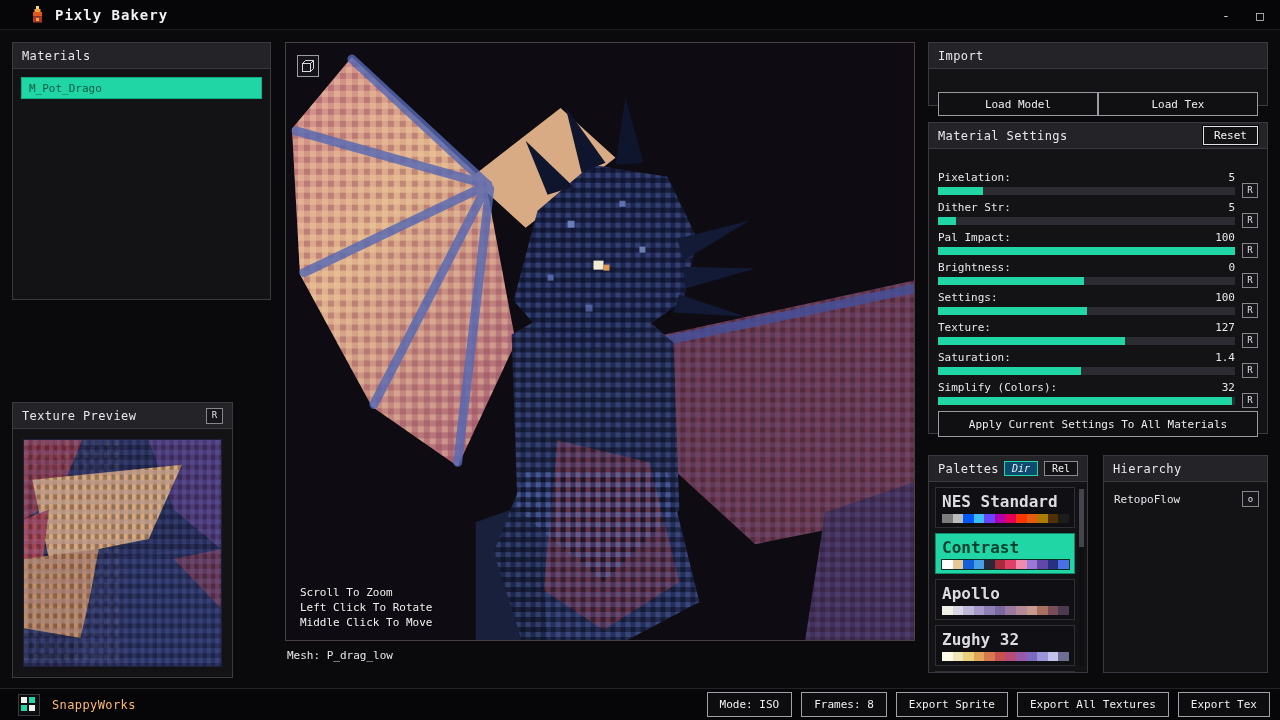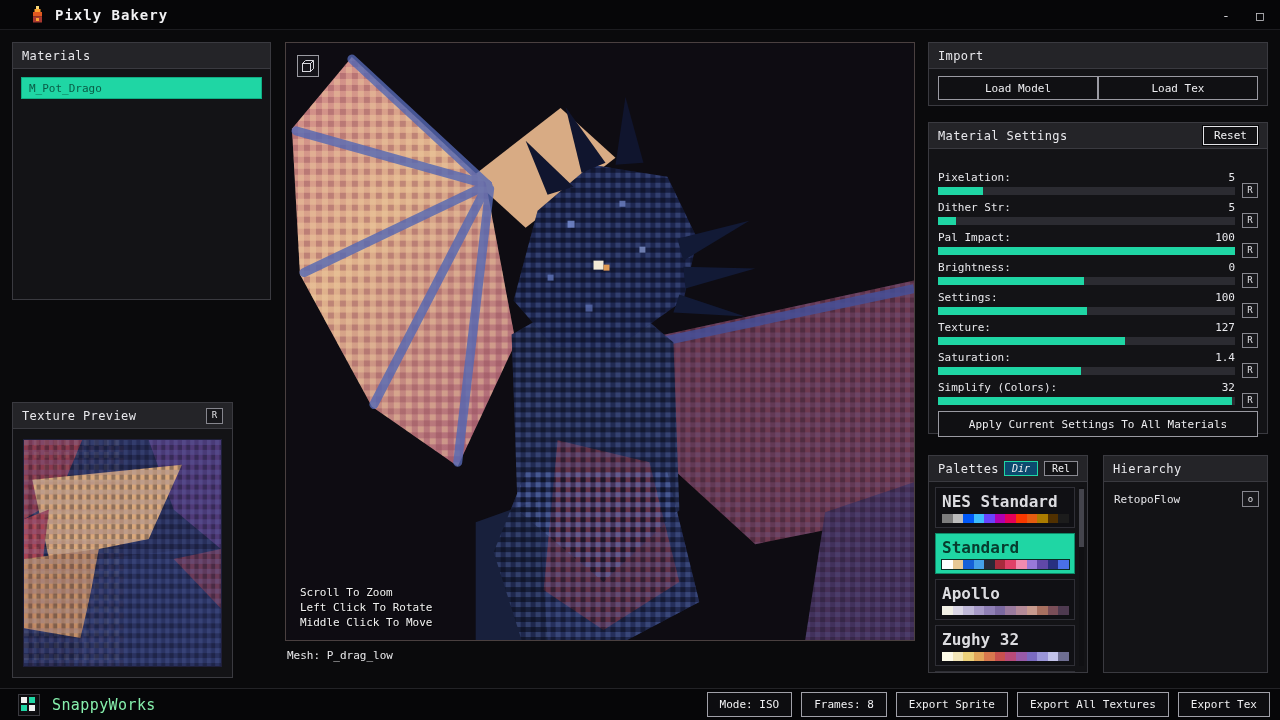--- a/index.html
+++ b/index.html
@@ -29,21 +29,21 @@
 
   
   .viewport { position:absolute; left:285px; top:42px; width:630px; height:599px; border:1px solid #4a4040; background:#0e0c12; overflow:hidden; }
   .vp-svg { position:absolute; left:0; top:0; width:100%; height:100%; }
   .cube-btn { position:absolute; left:11px; top:12px; width:22px; height:22px; background:rgba(22,22,28,.85); border:1px solid #9b9ba2; display:flex; align-items:center; justify-content:center; }
   .vp-hints { position:absolute; left:14px; bottom:10px; font-size:11px; line-height:15px; color:#f2f2f2; text-shadow:1px 1px 0 #000; }
   .mesh-label { position:absolute; left:287px; top:649px; font-size:11px; color:#e8e8ea; }
 
   
   .panel-import { left:928px; top:42px; width:340px; height:64px; }
-  .import-body { display:flex; padding:7px 9px; }
+  .import-body { display:flex; padding:23px 9px; }
   .btn { background:#101013; border:1px solid #9a9aa2; color:#ededf0; font-size:11px; font-family:inherit; display:flex; align-items:center; justify-content:center; }
   .import-btn { flex:1; height:24px; }
 
   
   .panel-matset { left:928px; top:122px; width:340px; height:312px; }
   .reset-btn { margin-left:auto; background:#131316; border:1px solid #e4e4e8; color:#f4f4f6; font-size:11px; padding:2px 10px; font-family:inherit; box-shadow:0 0 0 1px #060608; }
   .matset-body { padding:22px 9px 8px 9px; }
   .slider-block { display:flex; align-items:flex-end; margin-bottom:6px; }
   .s-main { flex:1; min-width:0; }
   .s-head { display:flex; justify-content:space-between; font-size:11px; color:#e8e8ec; margin-bottom:3px; }
@@ -68,21 +68,21 @@
   .pal-thumb { position:absolute; top:2px; left:0; width:5px; height:58px; background:#44444c; }
 
   
   .panel-hierarchy { left:1103px; top:455px; width:165px; height:218px; }
   .hier-item { display:flex; align-items:center; padding:9px 8px 0 10px; font-size:11px; color:#e4e4e8; }
   .hier-item .small-sq-btn { margin-left:auto; }
 
   
   .statusbar { position:absolute; left:0; bottom:0; width:1280px; height:32px; background:#060608; border-top:1px solid #232327; display:flex; align-items:center; padding:0 10px; }
   .brand-icon-box { width:22px; height:22px; border:1px solid #3a3a40; background:#0c0c0e; display:flex; align-items:center; justify-content:center; margin-left:8px; }
-  .brand-name { margin-left:12px; font-size:15px; color:#86efac; letter-spacing:.4px; }
+  .brand-name { margin-left:12px; font-size:12px; color:#fdba74; letter-spacing:.4px; }
   .sb-buttons { margin-left:auto; display:flex; gap:9px; }
   .sb-btn { height:25px; padding:0 12px; background:#0d0d10; border:1px solid #a0a0a8; color:#f0f0f2; font-size:11px; font-family:inherit; display:flex; align-items:center; box-shadow:0 0 0 1px #060608; }
 
   .hdr-spacer { margin-left:auto; display:flex; gap:6px; align-items:center; }
 </style>
 </head>
 <body>
 
 <svg width="0" height="0" style="position:absolute" aria-hidden="true">
   <defs>
@@ -356,21 +356,21 @@
           <span class="sw" style="background: rgb(176, 0, 176);"></span>
           <span class="sw" style="background: rgb(228, 0, 88);"></span>
           <span class="sw" style="background: rgb(248, 56, 0);"></span>
           <span class="sw" style="background: rgb(228, 92, 16);"></span>
           <span class="sw" style="background: rgb(172, 124, 0);"></span>
           <span class="sw" style="background: rgb(80, 48, 0);"></span>
           <span class="sw" style="background: rgb(28, 28, 28);"></span>
         </div>
     </div>
     <div class="pal-item selected">
-      <div class="pal-name">Standard</div>
+      <div class="pal-name">Contrast</div>
       <div class="pal-swatches">
           <span class="sw" style="background: rgb(255, 255, 255);"></span>
           <span class="sw" style="background: rgb(230, 200, 150);"></span>
           <span class="sw" style="background: rgb(21, 96, 216);"></span>
           <span class="sw" style="background: rgb(69, 160, 232);"></span>
           <span class="sw" style="background: rgb(40, 40, 54);"></span>
           <span class="sw" style="background: rgb(168, 42, 60);"></span>
           <span class="sw" style="background: rgb(224, 64, 104);"></span>
           <span class="sw" style="background: rgb(240, 139, 176);"></span>
           <span class="sw" style="background: rgb(152, 120, 216);"></span>

